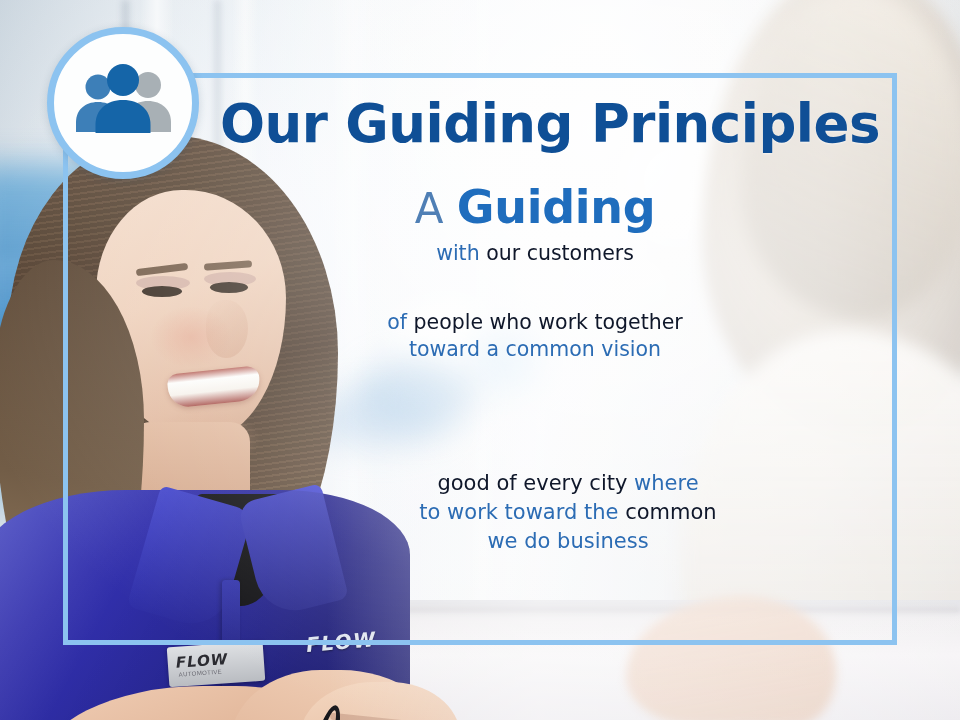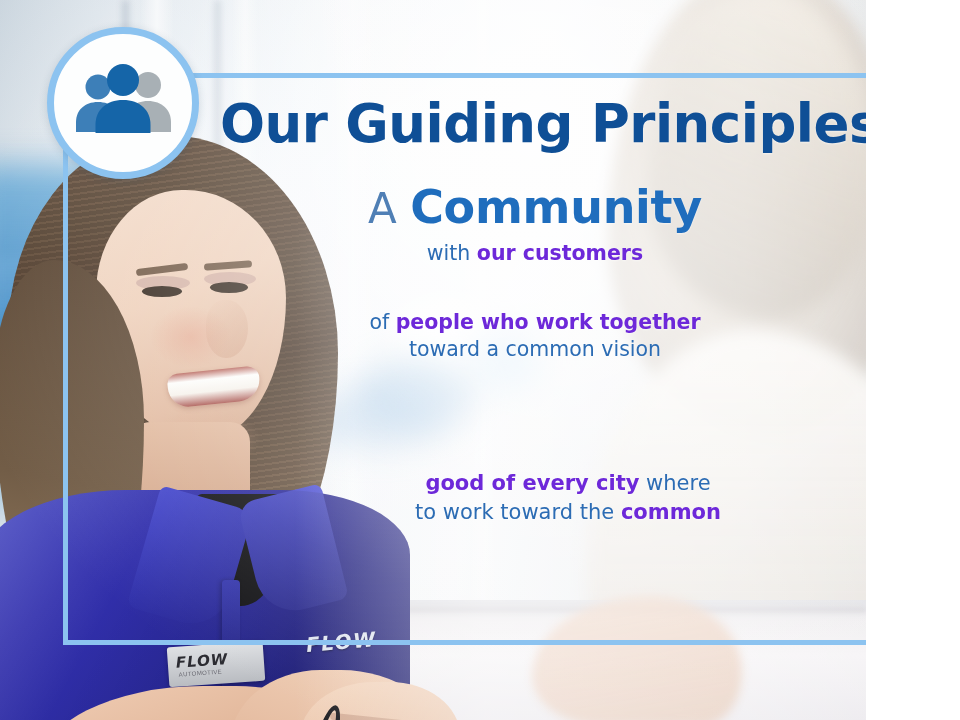--- a/index.html
+++ b/index.html
@@ -1,20 +1,20 @@
 <!DOCTYPE html>
 <html><head>
 <meta charset="utf-8">
 <style>
   html,body{margin:0;padding:0;background:#ffffff;}
   *{box-sizing:border-box;}
 
   #stage{
     position:relative;
-    width:866px;height:720px;
+    width:960px;height:720px;
     overflow:hidden;
     font-family:"Liberation Sans", sans-serif;
     background:#e9edf1;
   }
 
   
   .photo{position:absolute;inset:0;overflow:hidden;}
 
   
   .bg-base{
@@ -283,21 +283,21 @@
   .head .w{font-weight:700;font-size:46px;color:#1f6dbd;letter-spacing:-.3px;}
   .b2 .head .a,.b3 .head .a{font-size:44px;}
   .b2 .head .w,.b3 .head .w{font-size:49px;}
 
   .sub{
     font-family:"DejaVu Sans", sans-serif;
     font-size:20.5px;line-height:1.32;color:#2c6cb4;font-weight:400;
     margin-top:9px;
     text-shadow:0 1px 2px rgba(255,255,255,.5);
   }
-  .sub b{font-weight:700;color:#6d28d9;}
+  .sub b{font-weight:400;color:#0f172a;}
   .b3 .sub{font-size:21px;line-height:1.38;}
 </style>
 </head>
 <body>
 
 <div id="stage">
 
   <div class="photo">
     <div class="bg-base"></div>
 
@@ -379,34 +379,35 @@
 
       <circle cx="54" cy="17" r="16" fill="#1565a8"></circle>
       <path d="M54 37 c-17 0 -27.5 10.5 -27.5 24.5 V70 h55 v-8.5 C81.5 47.5 71 37 54 37 z" fill="#1565a8"></path>
     </svg>
   </div>
 
   <div class="title">Our Guiding Principles</div>
 
   <div class="block b1">
     <div class="head">
-      <span class="a">A </span><span class="w">Community</span>
+      <span class="a">A </span><span class="w">Guiding</span>
     </div>
     <div class="sub">
         <div><span>with </span><b>our customers</b></div>
       </div>
   </div>
 
   <div class="block b2">
     <div class="sub">
         <div><span>of </span><b>people who work together</b></div>
         <div><span>toward a common vision</span></div>
       </div>
   </div>
 
   <div class="block b3">
     <div class="sub">
         <div><b>good of every city</b><span> where</span></div>
         <div><span>to work toward the </span><b>common</b></div>
+        <div><span>we do business</span></div>
       </div>
   </div>
 
 </div>
 
 </body></html>

